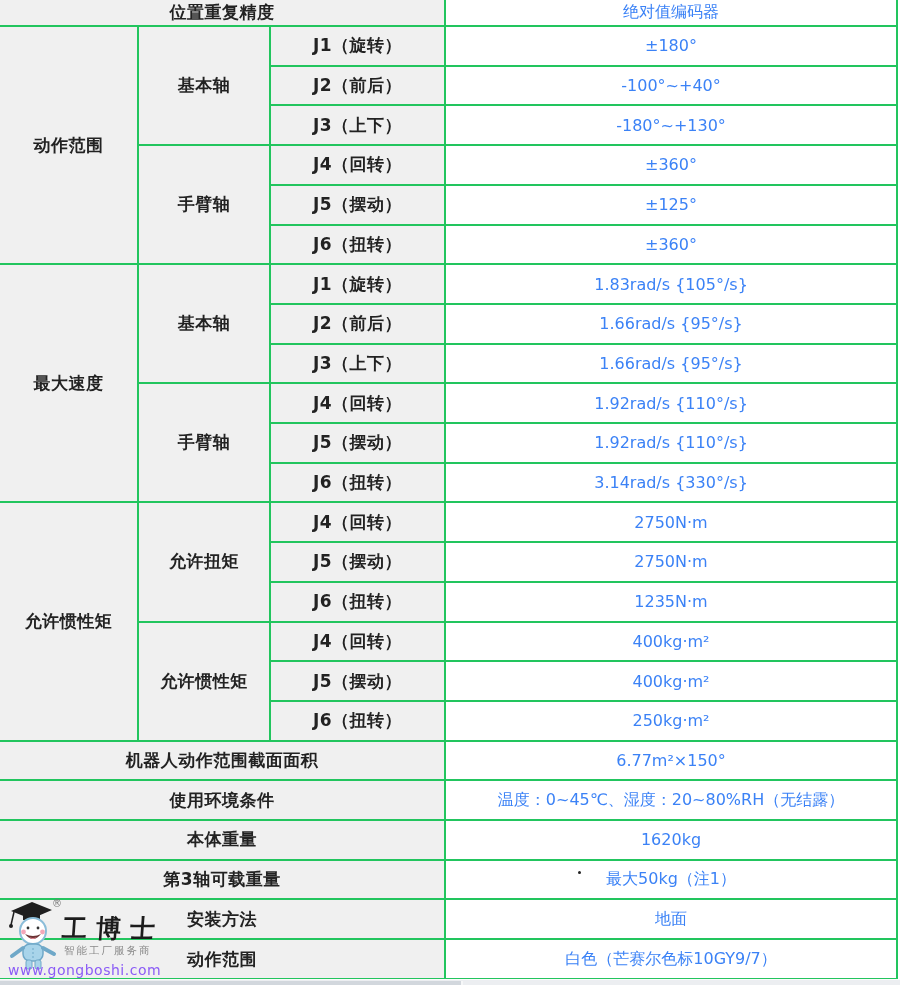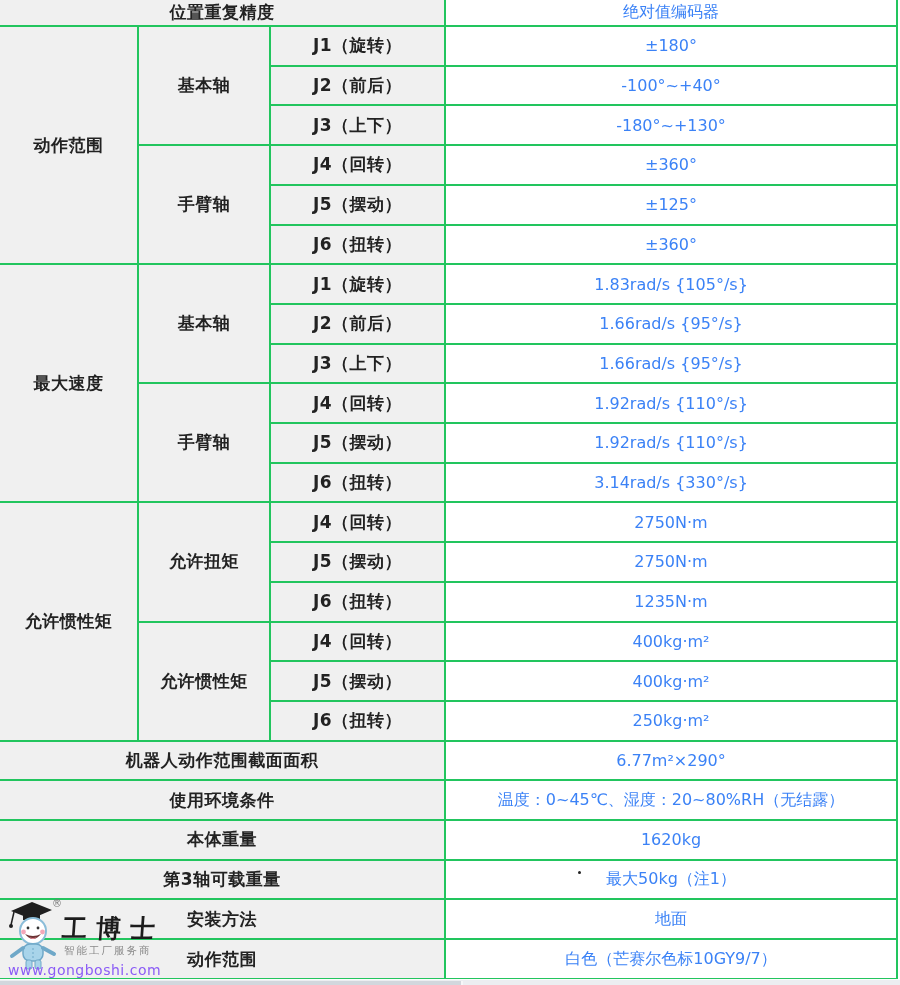--- a/index.html
+++ b/index.html
@@ -134,21 +134,21 @@
       <td class="lbl">J5（摆动）</td>
       <td class="val">400kg·m²</td>
     </tr>
     <tr>
       <td class="lbl">J6（扭转）</td>
       <td class="val">250kg·m²</td>
     </tr>
 
     <tr>
       <td class="lbl" colspan="3">机器人动作范围截面面积</td>
-      <td class="val">6.77m²×290°</td>
+      <td class="val">6.77m²×150°</td>
     </tr>
     <tr>
       <td class="lbl" colspan="3">使用环境条件</td>
       <td class="val">温度：0~45℃、湿度：20~80%RH（无结露）</td>
     </tr>
     <tr>
       <td class="lbl" colspan="3">本体重量</td>
       <td class="val">1620kg</td>
     </tr>
     <tr>

